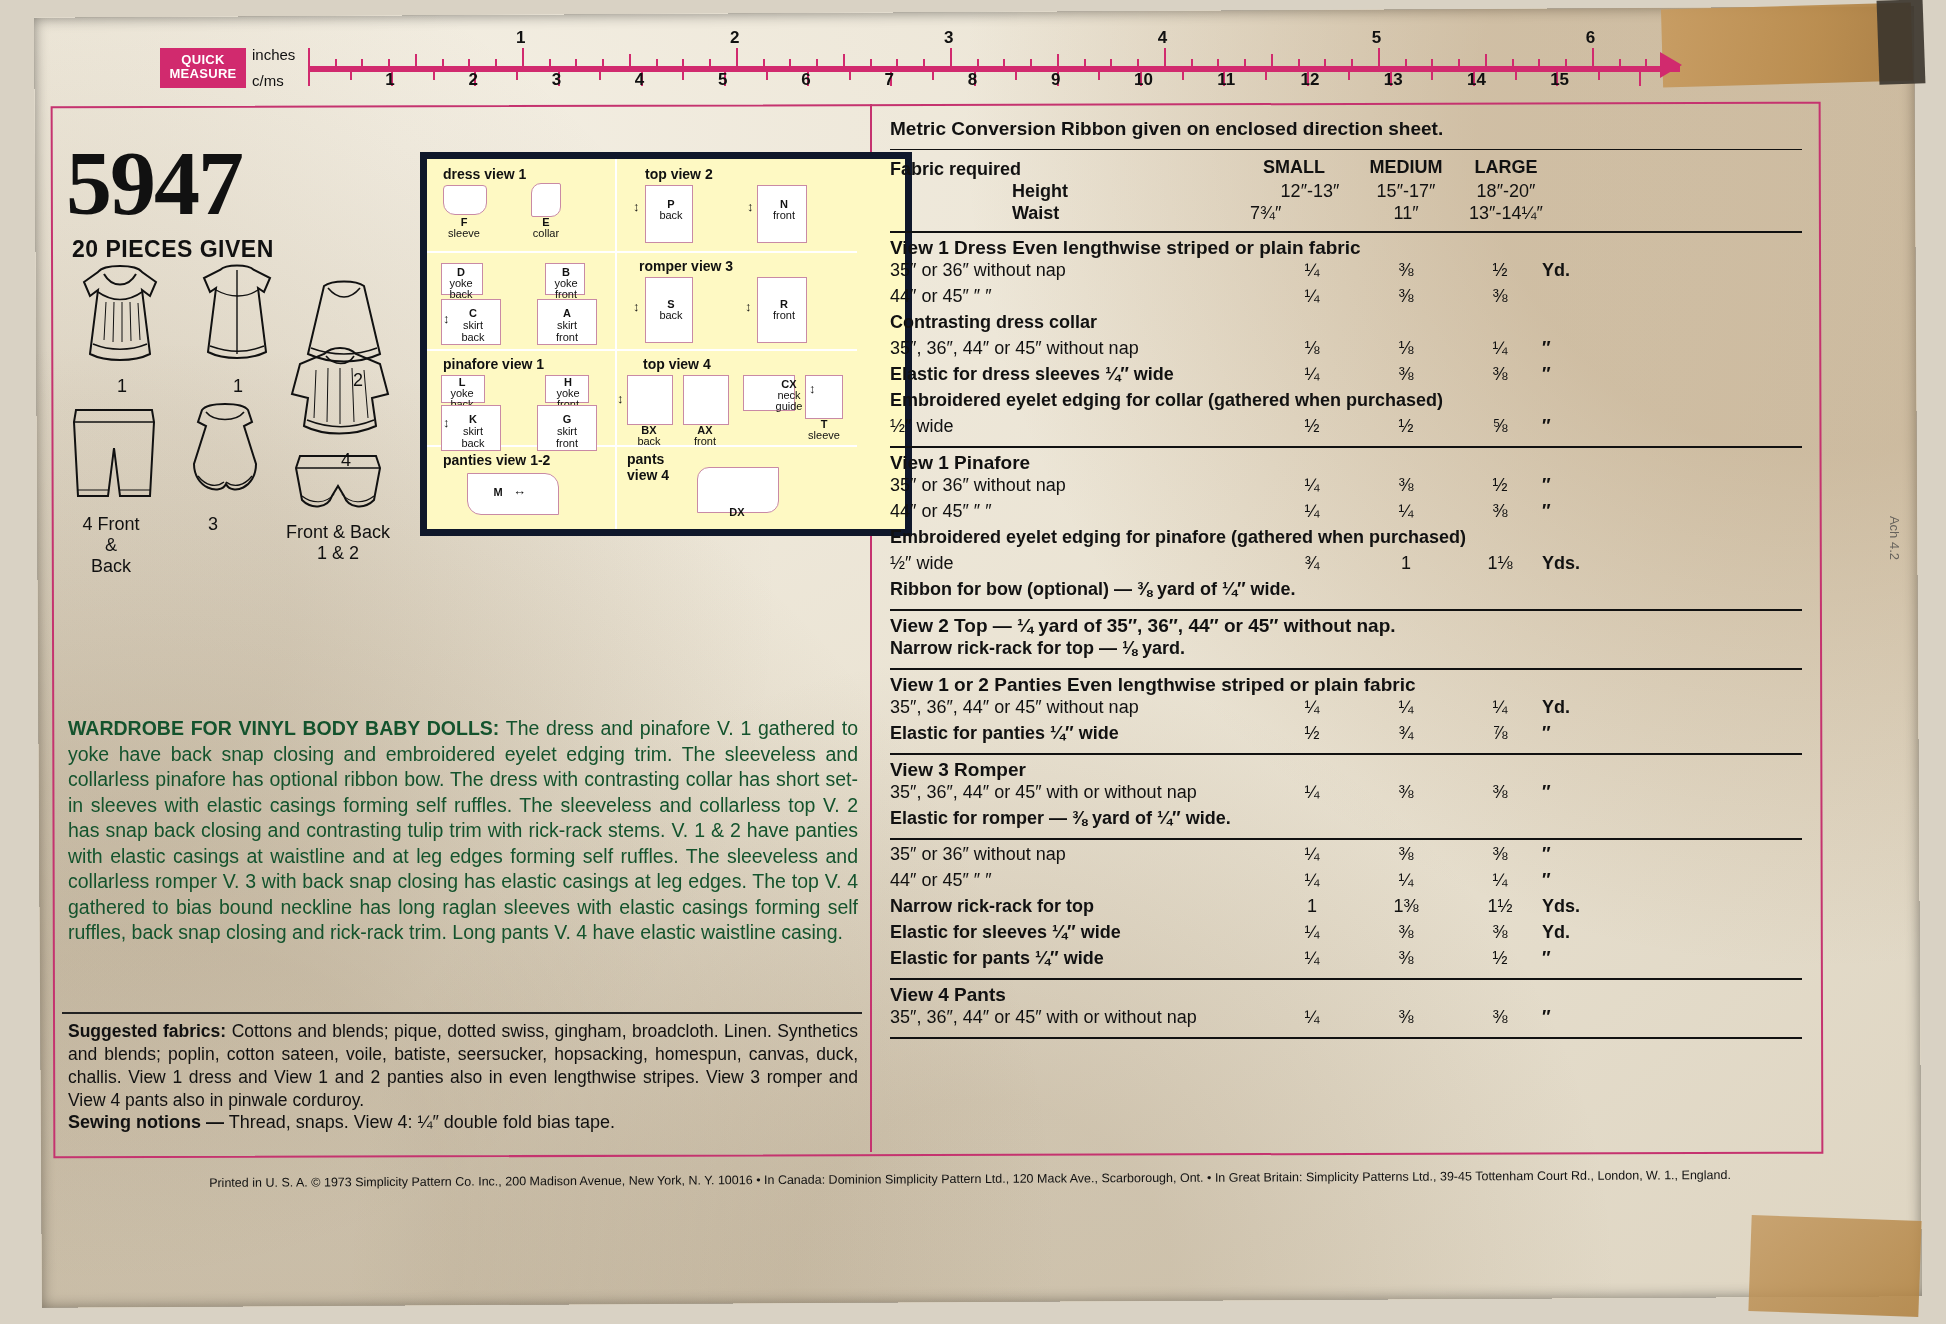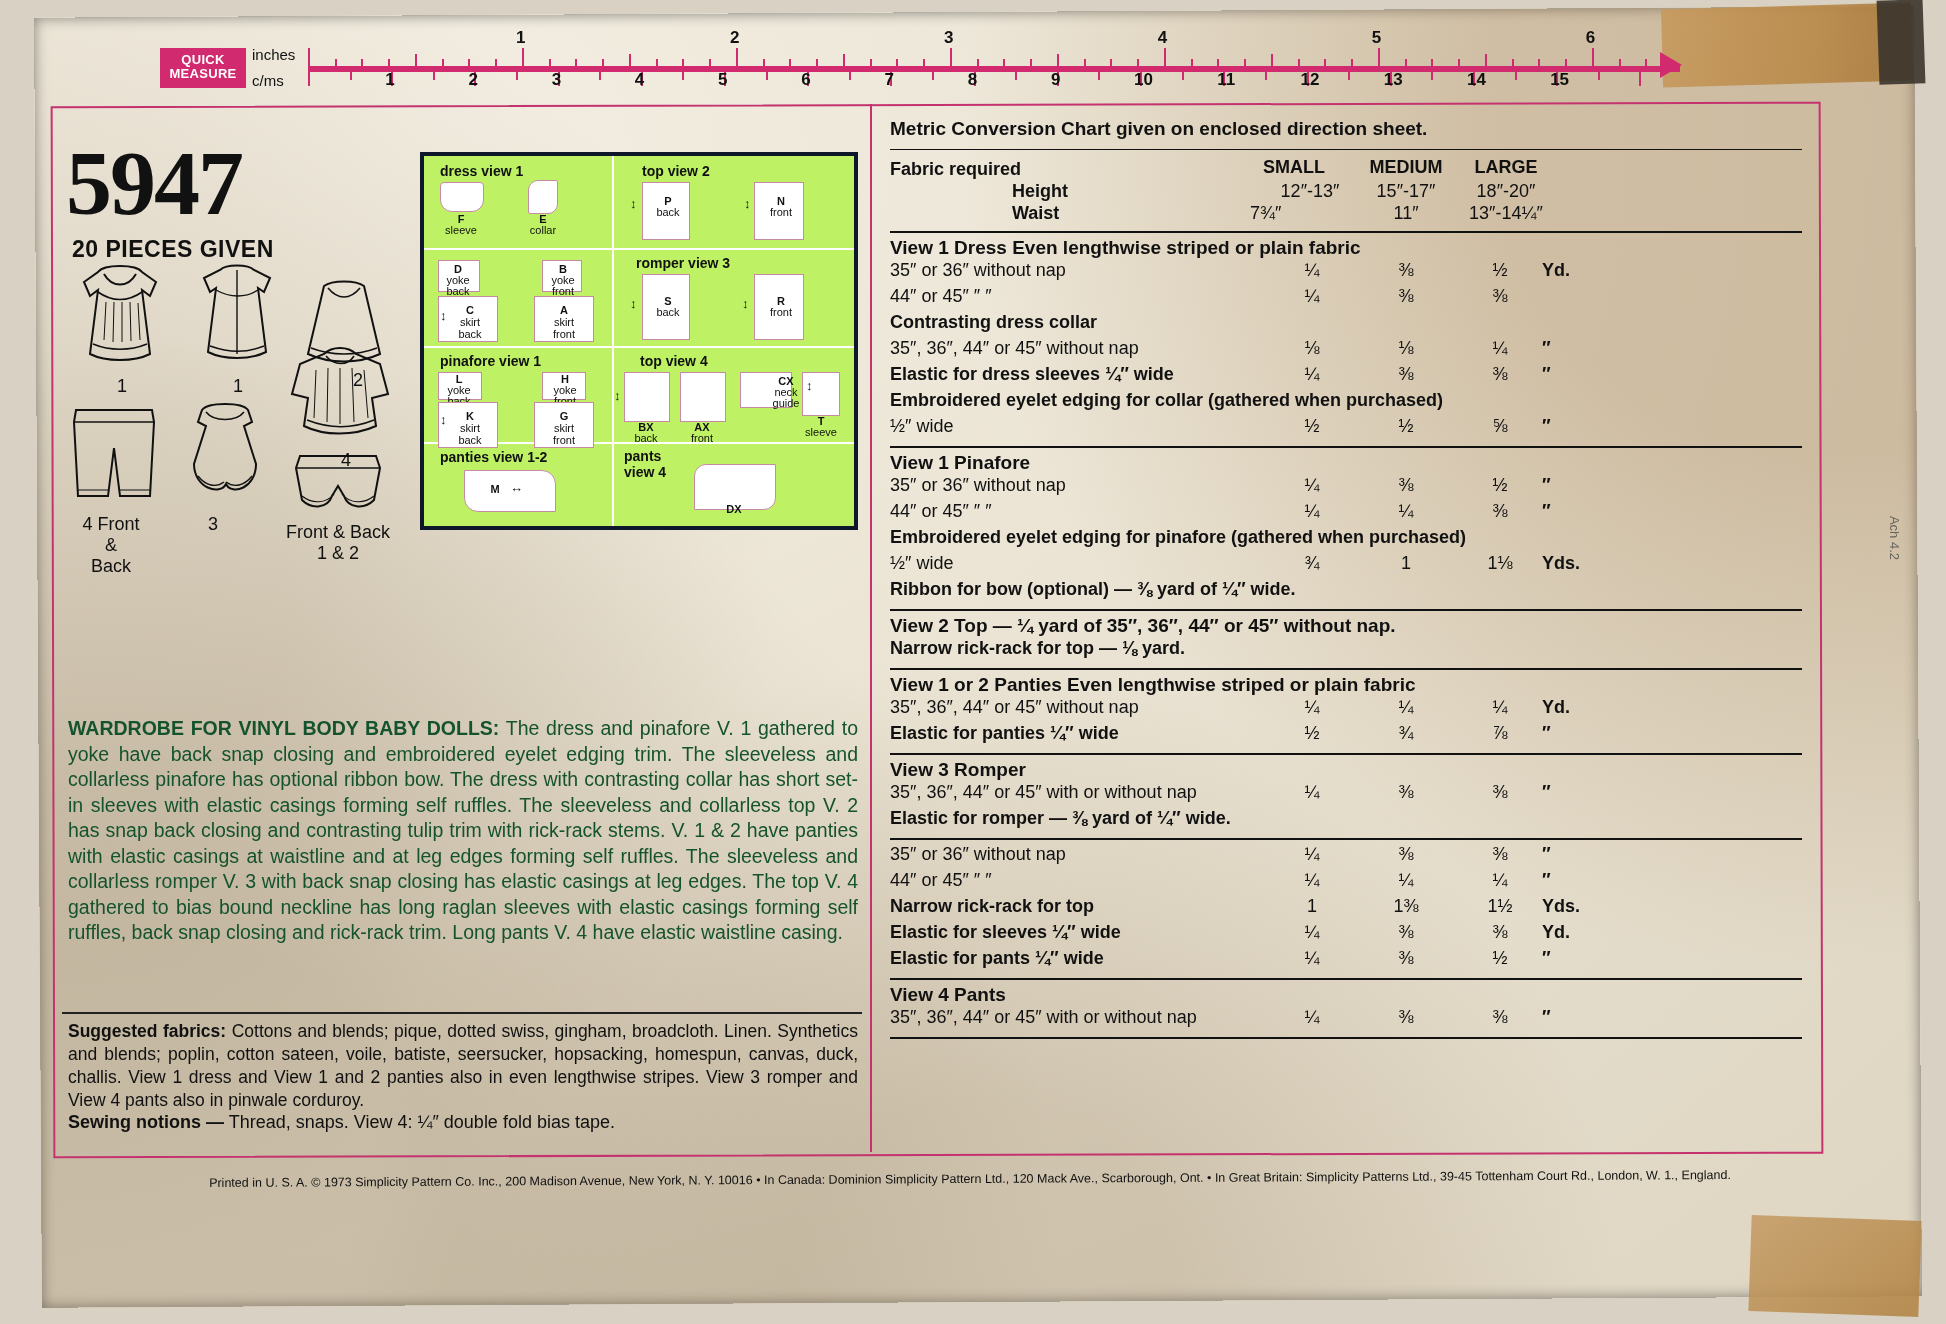--- a/index.html
+++ b/index.html
@@ -90,22 +90,23 @@
   }
 
   
   .sketches{position:absolute;left:58px;top:258px;width:340px;height:300px;}
   .sk{position:absolute;}
   .sk svg{display:block;}
   .sklabel{position:absolute;font-size:18px;color:#111;text-align:center;}
 
   
   .pinkpanel{
-    position:absolute;left:420px;top:152px;width:430px;height:370px;background:#bef264;
-    border:4px solid #0f172a;
+    position:absolute;left:420px;top:152px;width:430px;height:370px;background:#fef9c3;
+    border:7px solid #0f172a;
+    padding-left:48px;
   }
   .pcell{position:absolute;box-sizing:border-box;}
   .pcell .ptitle{font-size:14px;font-weight:bold;color:#111;}
   .pgrid-line{position:absolute;background:#fff;}
   .piece{position:absolute;background:#fff;border:1px solid #c98aa5;}
   .plabel{position:absolute;font-size:11px;color:#111;line-height:11px;text-align:center;font-weight:bold;}
   .arr{position:absolute;font-size:13px;color:#111;}
 
   
   .wardrobe{
@@ -448,21 +449,21 @@
   </div>
   <div class="hr1"></div>
   <div class="fabrics">
     <span class="b">Suggested fabrics:</span><span> Cottons and blends; pique, dotted swiss, gingham, broadcloth. Linen. Synthetics and blends; poplin, cotton sateen, voile, batiste, seersucker, hopsacking, homespun, canvas, duck, challis. View 1 dress and View 1 and 2 panties also in even lengthwise stripes. View 3 romper and View 4 pants also in pinwale corduroy.</span>
   </div>
   <div class="notions">
     <span class="b">Sewing notions —</span><span> Thread, snaps. View 4: ¼″ double fold bias tape.</span>
   </div>
 
   <div class="rcol">
-    <div class="metricline">Metric Conversion Chart given on enclosed direction sheet.</div>
+    <div class="metricline">Metric Conversion Ribbon given on enclosed direction sheet.</div>
     <div class="thinline"></div>
     <div class="sizehdr">
       <div class="sz" style="left:0;top:6px;">Fabric required</div>
       <div class="sz" style="left:344px;top:4px;width:120px;text-align:center;">SMALL</div>
       <div class="sz" style="left:456px;top:4px;width:120px;text-align:center;">MEDIUM</div>
       <div class="sz" style="left:552px;top:4px;width:128px;text-align:center;">LARGE</div>
 
       <div class="sz" style="left:122px;top:28px;">Height</div>
       <div class="sz" style="left:360px;top:28px;width:120px;text-align:center;font-weight:normal;">12″-13″</div>
       <div class="sz" style="left:456px;top:28px;width:120px;text-align:center;font-weight:normal;">15″-17″</div>

